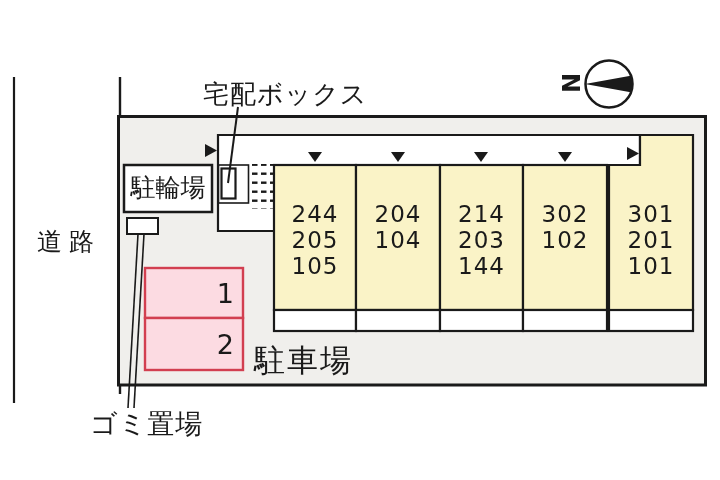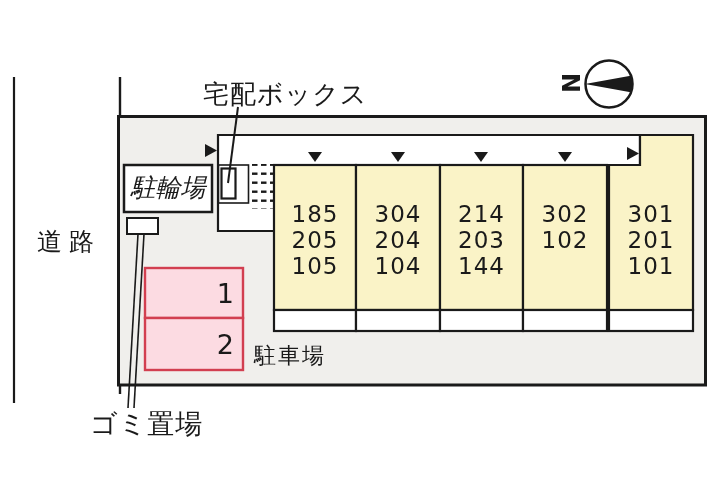--- a/index.html
+++ b/index.html
@@ -77,29 +77,28 @@
 
     <line x1="238" y1="107" x2="228" y2="183" class="s-line" stroke-width="2"></line>
     <line x1="138" y1="234" x2="128" y2="408" class="s-line" stroke-width="1.6"></line>
     <line x1="144" y1="234" x2="134" y2="408" class="s-line" stroke-width="1.6"></line>
   </svg>
 
   <div class="label" style="left:37px;top:228px;font-size:25px;letter-spacing:7px;">道路</div>
 
   <div class="label" style="left:203px;top:80px;font-size:26px;letter-spacing:1px;">宅配ボックス</div>
 
-  <div class="label" style="left:124px;top:174px;width:88px;text-align:center;font-size:25px;font-style:italic;">駐輪場</div>
+  <div class="label" style="left:124px;top:174px;width:88px;text-align:center;font-size:25px;">駐輪場</div>
 
   <div class="room-col" style="left:274px;width:82px;">
-    <div>185</div>
+    <div>244</div>
     <div>205</div>
     <div>105</div>
   </div>
   <div class="room-col" style="left:356px;width:84px;">
-    <div>304</div>
     <div>204</div>
     <div>104</div>
   </div>
   <div class="room-col" style="left:440px;width:83px;">
     <div>214</div>
     <div>203</div>
     <div>144</div>
   </div>
   <div class="room-col" style="left:523px;width:84px;">
     <div>302</div>
@@ -107,19 +106,19 @@
   </div>
   <div class="room-col" style="left:609px;width:84px;">
     <div>301</div>
     <div>201</div>
     <div>101</div>
   </div>
 
   <div class="pnum" style="left:150px;top:268px;width:84px;height:50px;">1</div>
   <div class="pnum" style="left:150px;top:318px;width:84px;height:52px;">2</div>
 
-  <div class="label" style="left:254px;top:343px;font-size:22px;letter-spacing:2px;">駐車場</div>
+  <div class="label" style="left:254px;top:343px;font-size:31px;letter-spacing:2px;">駐車場</div>
 
   <div class="label" style="left:90px;top:408px;font-size:27px;letter-spacing:1px;text-align:center;">ゴミ置場</div>
 
   <div id="north-letter">N</div>
 
 </div>
 
 </body></html>

